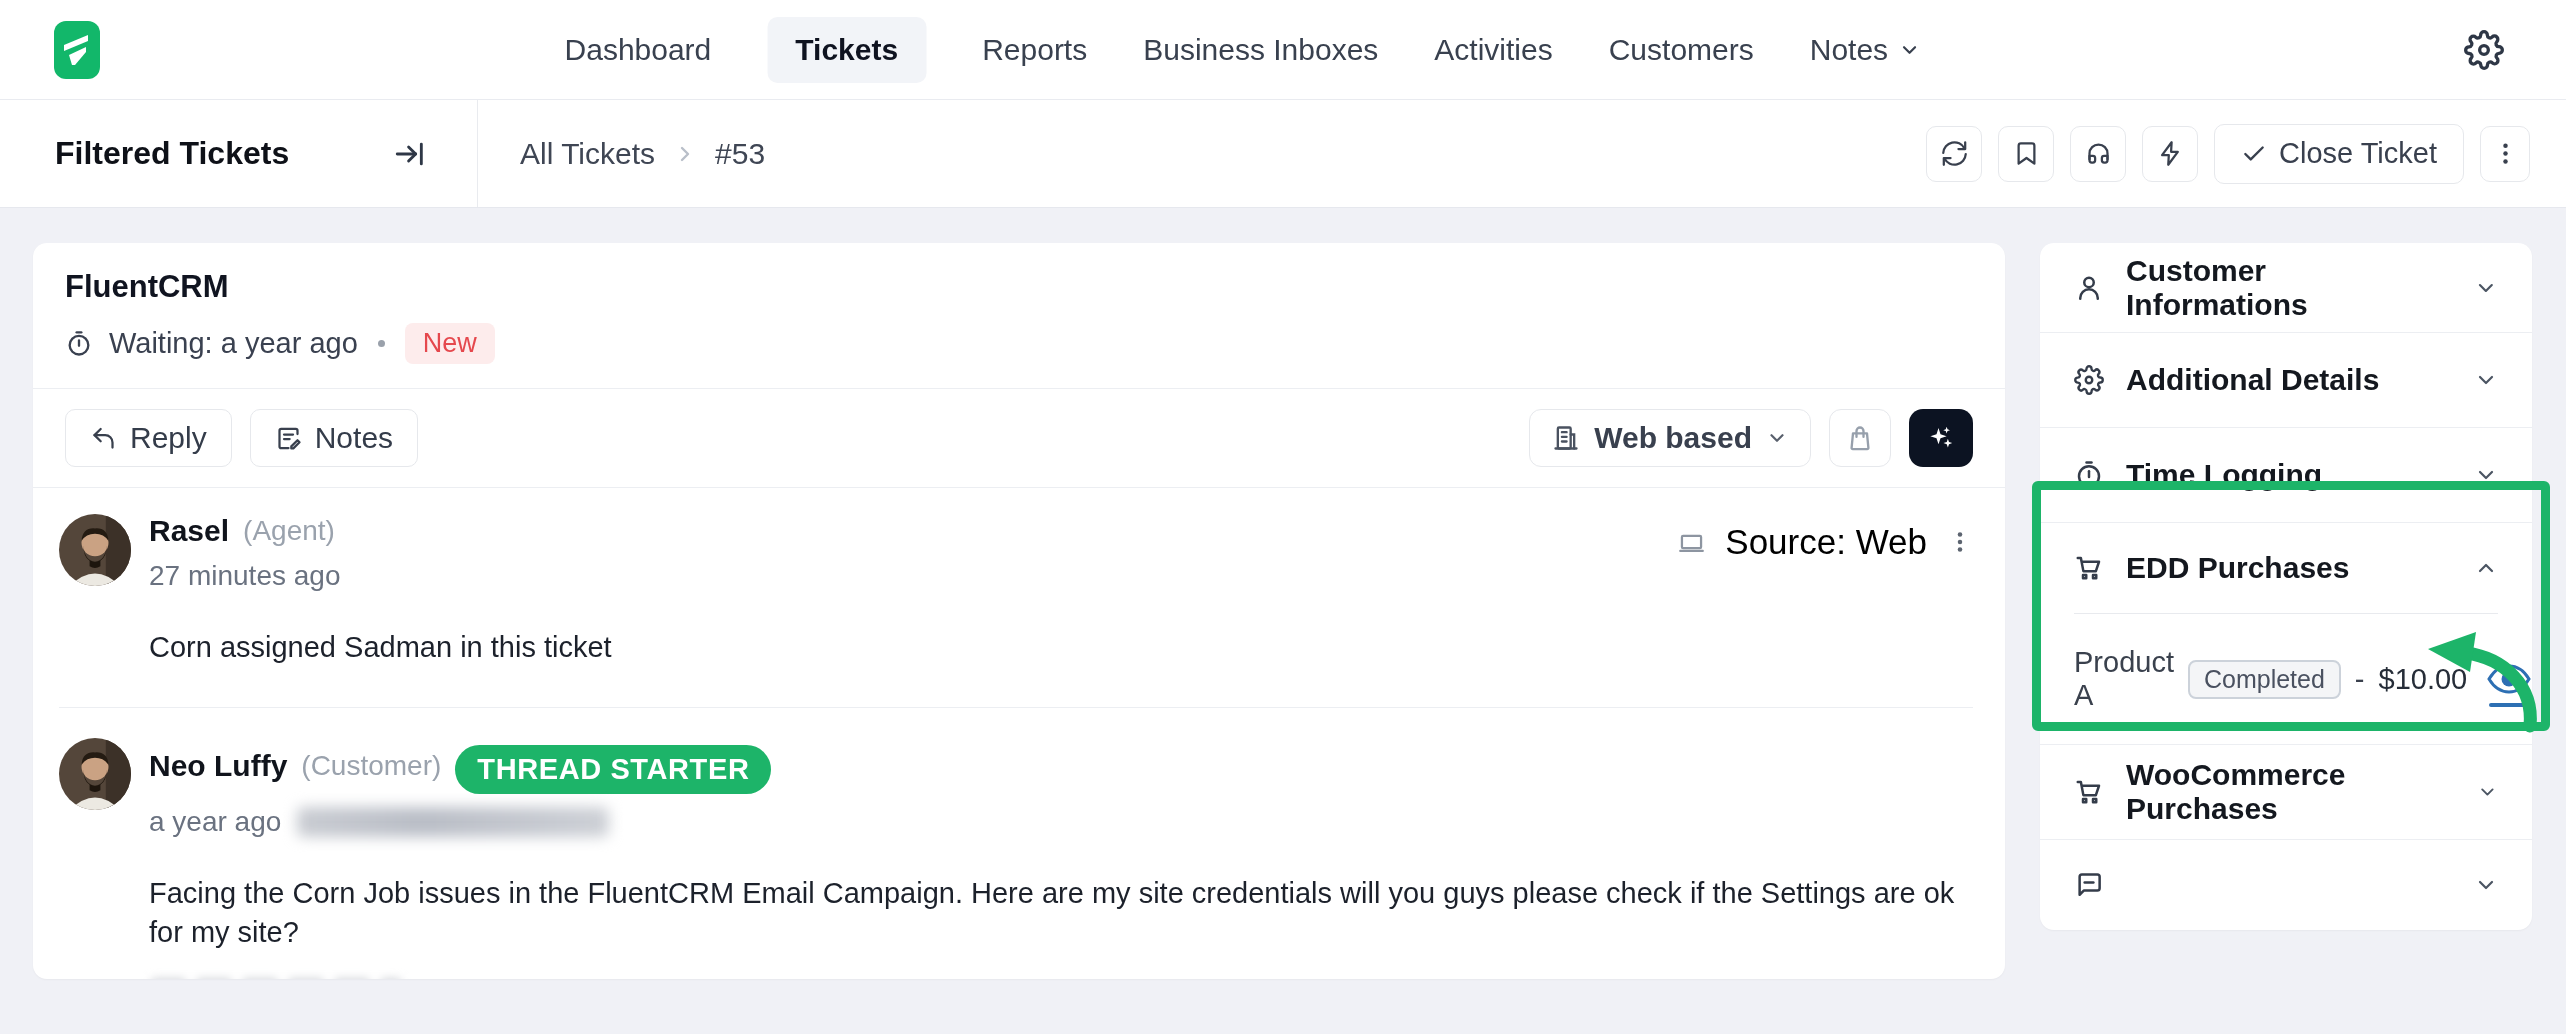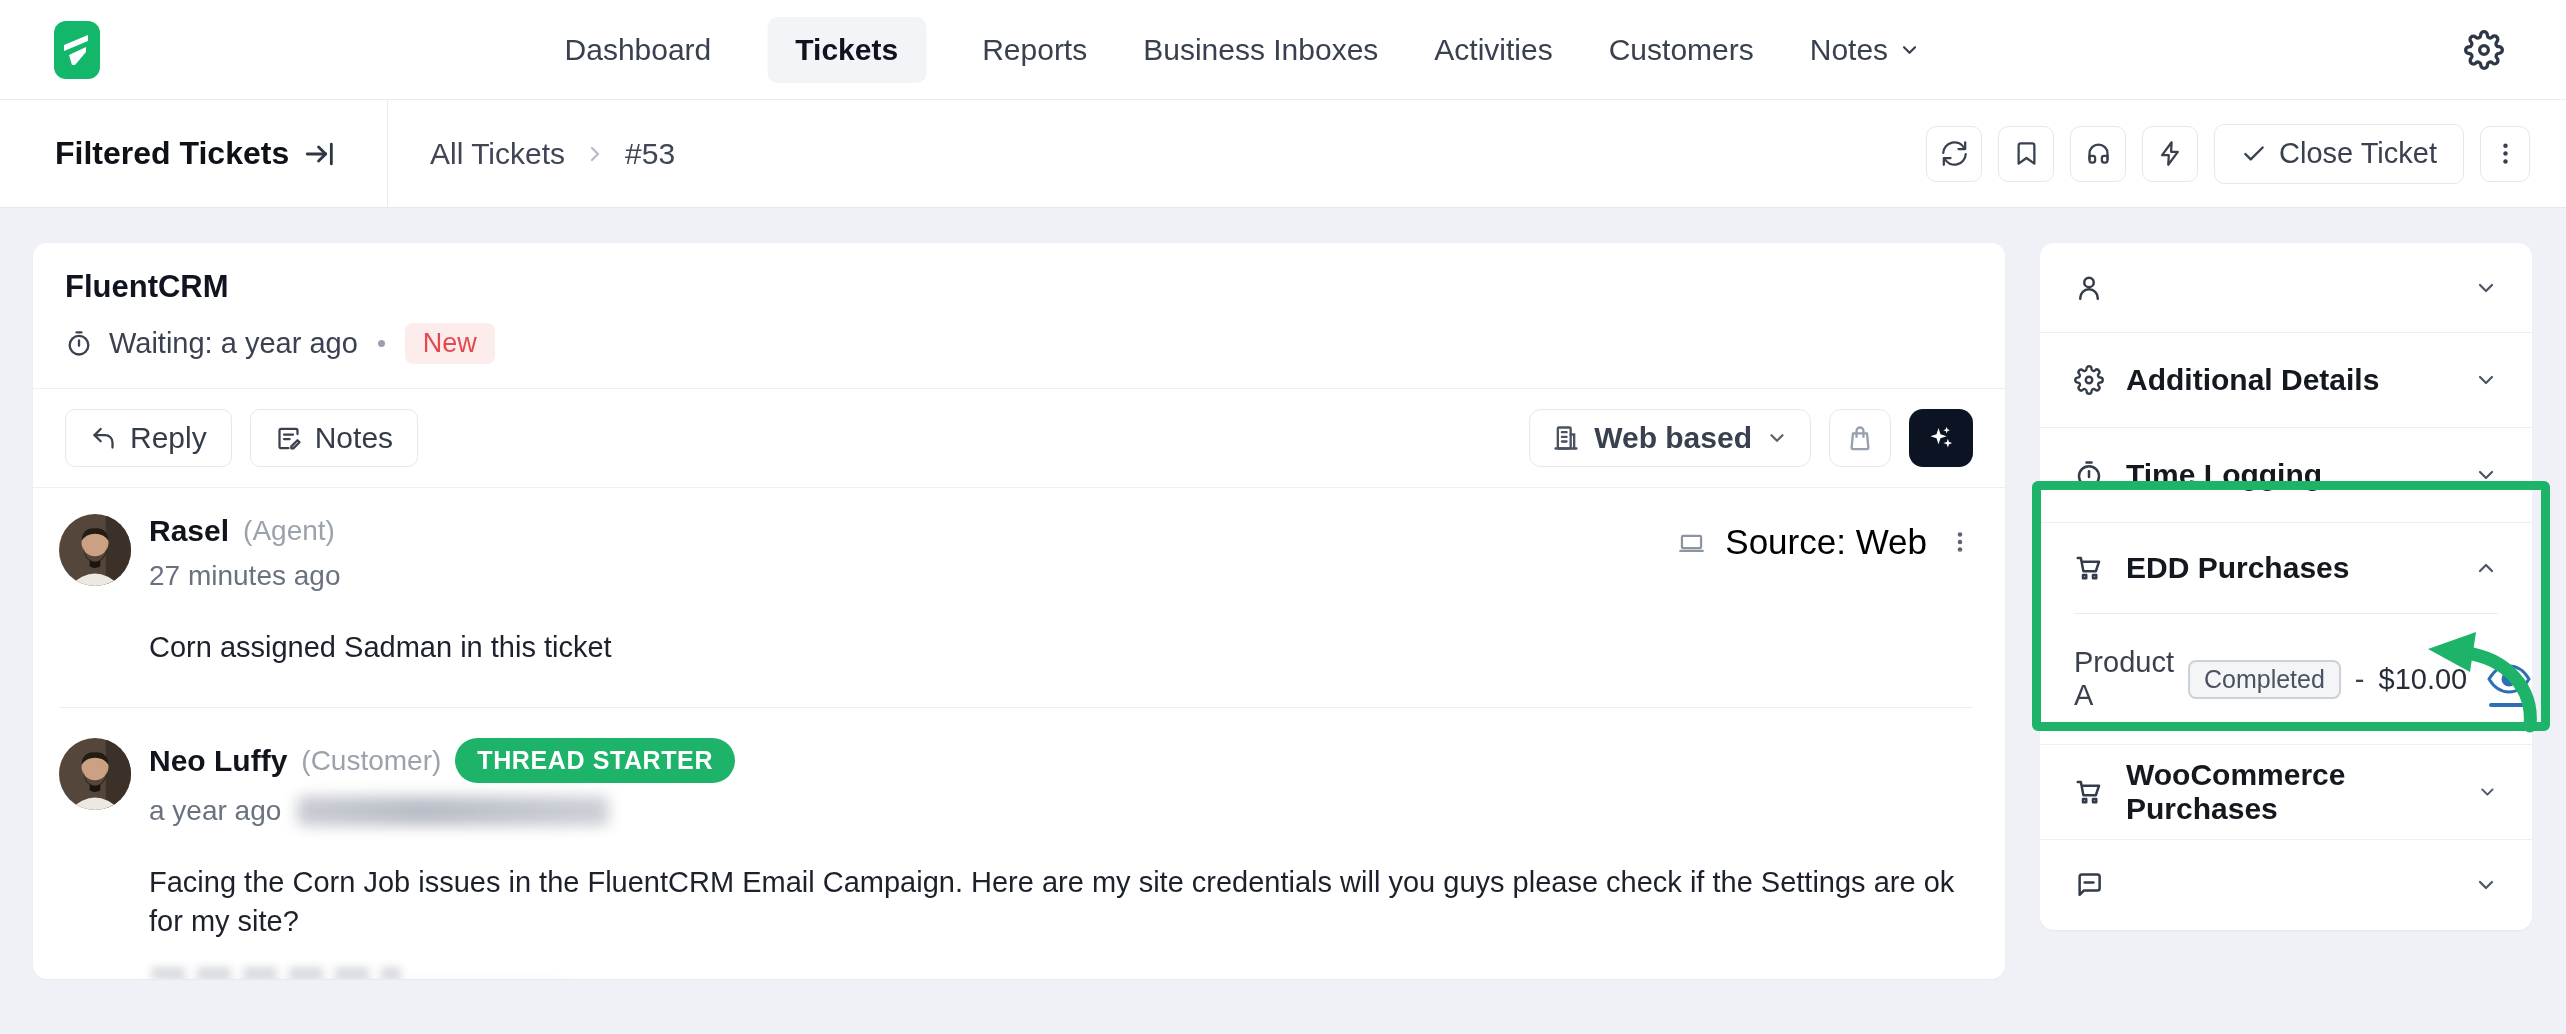--- a/index.html
+++ b/index.html
@@ -13,21 +13,21 @@
   .logo { position:absolute; left:54px; top:21px; width:46px; height:58px; border-radius:12px;
           background:#12b76a; display:flex; align-items:center; justify-content:center; }
   .nav-center { position:absolute; left:50%; top:0; height:100px; transform:translateX(-53%);
                 display:flex; align-items:center; gap:56px; white-space:nowrap; }
   .nav-item { font-size:30px; color:#39414f; cursor:pointer; display:flex; align-items:center; gap:10px; }
   .nav-item.active { background:#f2f4f8; color:#0f1320; font-weight:700; padding:16px 28px; border-radius:10px; }
   .nav-gear { position:absolute; right:62px; top:30px; width:40px; height:40px; color:#2e3746; cursor:pointer; }
 
   
   .toolbar { height:108px; background:#fff; border-bottom:1px solid #e6e8ee; display:flex; align-items:stretch; }
-  .tb-left { width:388px; border-right:1px solid #e9ebef; display:flex; align-items:center; padding:0 50px 0 55px; }
+  .tb-left { width:478px; border-right:1px solid #e9ebef; display:flex; align-items:center; padding:0 50px 0 55px; }
   .tb-left .title { font-size:32px; font-weight:700; color:#0e1118; }
   .collapse-btn { margin-left:auto; width:34px; height:34px; color:#2e3746; cursor:pointer; }
   .breadcrumb { display:flex; align-items:center; gap:18px; padding-left:42px; font-size:30px; color:#3f4654; }
   .crumb-sep { width:24px; height:24px; color:#b9bfc9; }
   .tb-actions { margin-left:auto; display:flex; align-items:center; gap:16px; padding-right:36px; }
   .icon-btn { width:56px; height:56px; border:1px solid #e6e8ec; border-radius:10px; background:#fff;
               display:flex; align-items:center; justify-content:center; color:#39404e; cursor:pointer; }
   .icon-btn svg { width:27px; height:27px; }
   .btn { height:60px; border:1px solid #e6e8ec; border-radius:10px; background:#fff; display:flex;
          align-items:center; gap:12px; padding:0 26px; font-size:29px; color:#39404e; cursor:pointer; }
@@ -64,22 +64,22 @@
 
   .msg { position:relative; padding:26px 32px 0 26px; }
   .msg-head { display:flex; align-items:flex-start; }
   .avatar { width:72px; height:72px; border-radius:50%; overflow:hidden; flex:0 0 72px; }
   .msg-id { margin-left:18px; }
   .name-row { display:flex; align-items:center; gap:14px; }
   .m-name { font-size:30px; font-weight:700; color:#10141c; }
   .m-role { font-size:28px; color:#9aa2ad; }
   .m-time-row { display:flex; align-items:center; gap:16px; margin-top:12px; }
   .m-time { font-size:28px; color:#6a7280; }
-  .badge-thread { background:#1db469; color:#fff; font-size:25px; font-weight:700; letter-spacing:.6px;
-                  padding:8px 22px; border-radius:999px; }
+  .badge-thread { background:#1db469; color:#fff; font-size:29px; font-weight:700; letter-spacing:.6px;
+                  padding:8px 22px; border-radius:999px;margin-top:7px; }
   .msg-src { position:absolute; right:32px; top:34px; display:flex; align-items:center; gap:20px; }
   .msg-src .mon { width:27px; height:27px; color:#8d95a1; }
   .msg-src .lbl { font-size:35px; color:#000000; }
   .vdots { width:26px; height:26px; color:#5c6470; cursor:pointer; }
   .m-body { font-size:29px; color:#1c212b; margin:36px 0 0 90px; line-height:1.35; }
   .msg-divider { border-bottom:1px solid #eceef2; margin-top:40px; }
 
   .blur-bar { width:312px; height:30px; border-radius:6px; filter:blur(7px);
               background:linear-gradient(90deg,#c9ccd2,#b9bdc6 40%,#cdd0d6); }
   .blur-micro { width:250px; height:13px; margin:26px 0 0 92px; border-radius:4px; filter:blur(4px);
@@ -334,20 +334,21 @@
       <div class="blur-pill"></div>
     </div>
   </section>
 
   <aside class="widgets">
     <div class="w-row" style="height:90px; border-top-left-radius:14px; border-top-right-radius:14px;">
       <svg class="w-ic" viewBox="0 0 24 24" fill="none" stroke="currentColor" stroke-width="2" stroke-linecap="round">
         <circle cx="12" cy="7.5" r="3.8"></circle>
           <path d="M5 20.5v-.5a7 7 0 0 1 14 0v.5"></path>
       </svg>
+      <span class="w-title">Customer Informations</span>
       <svg class="w-chv" viewBox="0 0 24 24" fill="none" stroke="currentColor" stroke-width="2.2" stroke-linecap="round" stroke-linejoin="round">
           <path d="M6 9l6 6 6-6"></path>
         </svg>
     </div>
     <div class="w-row" style="height:95px;">
       <svg class="w-ic" viewBox="0 0 24 24" fill="none" stroke="currentColor" stroke-width="1.9" stroke-linecap="round" stroke-linejoin="round">
         <circle cx="12" cy="12" r="2.6"></circle>
         <path d="M19.4 15a1.65 1.65 0 0 0 .33 1.82l.06.06a2 2 0 0 1-2.83 2.83l-.06-.06a1.65 1.65 0 0 0-1.82-.33 1.65 1.65 0 0 0-1 1.51V21a2 2 0 0 1-4 0v-.09A1.65 1.65 0 0 0 9 19.4a1.65 1.65 0 0 0-1.82.33l-.06.06a2 2 0 0 1-2.83-2.83l.06-.06a1.65 1.65 0 0 0 .33-1.82 1.65 1.65 0 0 0-1.51-1H3a2 2 0 0 1 0-4h.09A1.65 1.65 0 0 0 4.6 9a1.65 1.65 0 0 0-.33-1.82l-.06-.06a2 2 0 0 1 2.83-2.83l.06.06a1.65 1.65 0 0 0 1.82.33H9a1.65 1.65 0 0 0 1-1.51V3a2 2 0 0 1 4 0v.09a1.65 1.65 0 0 0 1 1.51 1.65 1.65 0 0 0 1.82-.33l.06-.06a2 2 0 0 1 2.83 2.83l-.06.06a1.65 1.65 0 0 0-.33 1.82V9a1.65 1.65 0 0 0 1.51 1H21a2 2 0 0 1 0 4h-.09a1.65 1.65 0 0 0-1.51 1z"></path>
       </svg>
       <span class="w-title">Additional Details</span>

